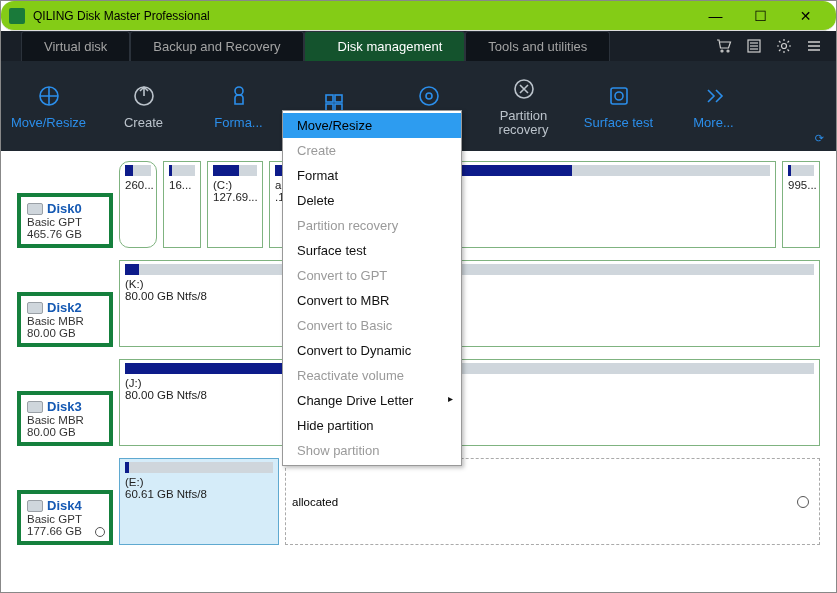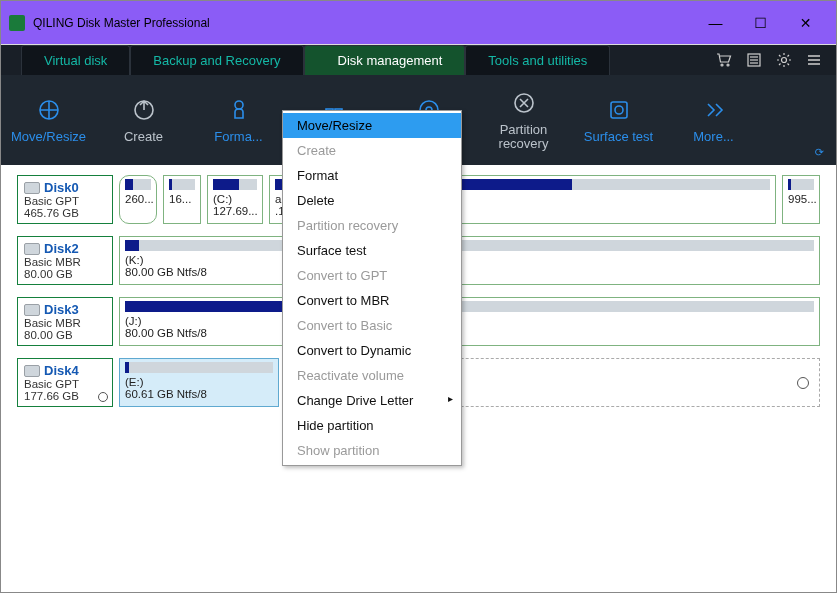--- a/index.html
+++ b/index.html
@@ -1,44 +1,44 @@
 <!DOCTYPE html>
 <html><head>
 <meta charset="utf-8">
 <style>
 * { margin: 0; padding: 0; box-sizing: border-box; font-family: "Segoe UI", Tahoma, sans-serif; }
 body { width: 837px; height: 593px; overflow: hidden; background: #fff; border: 1px solid #888; }
 
 
-.titlebar { height: 44px; background: #8b5cf6; display: flex; align-items: center; padding: 0 8px; border-bottom: 1px solid #ddd; }
+.titlebar { height: 30px; background: #84cc16; display: flex; align-items: center; padding: 0 8px; border-bottom: 1px solid #ddd; border-radius: 13px; }
 .titlebar .app-icon { width: 16px; height: 16px; background: #1a7a3a; border-radius: 2px; margin-right: 8px; }
 .titlebar .title { font-size: 12px; color: #000; flex: 1; }
 .titlebar .win-controls { display: flex; gap: 0; }
 .titlebar .win-btn { width: 45px; height: 28px; display: flex; align-items: center; justify-content: center; font-size: 14px; cursor: pointer; }
 
 
 .tabs-row { height: 30px; background: #191f27; display: flex; align-items: stretch; padding-left: 20px; }
-.tab { padding: 0 22px; color: #14b8a6; font-size: 13px; display: flex; align-items: center; border-top: 1px solid #2b323b; border-left: 1px solid #2b323b; border-right: 1px solid #2b323b; border-radius: 3px 3px 0 0; cursor: pointer; background: #0f141a; }
+.tab { padding: 0 22px; color: #a3a3a3; font-size: 13px; display: flex; align-items: center; border-top: 1px solid #2b323b; border-left: 1px solid #2b323b; border-right: 1px solid #2b323b; border-radius: 3px 3px 0 0; cursor: pointer; background: #0f141a; }
 .tab.active { background: #14532d; color: #fff; padding-left: 33px; }
 .tabs-row .spacer { flex: 1; }
 .tabs-row .tool-icons { display: flex; align-items: center; gap: 14px; padding-right: 14px; }
 .tabs-row .tool-icons .ti { width: 16px; height: 16px; color: #cfcfcf; cursor: pointer; display:flex; align-items:center; justify-content:center; }
 
 
 .toolbar { height: 90px; background: #1f2730; display: flex; align-items: center; position: relative; }
 .tool-item { width: 95px; display: flex; flex-direction: column; align-items: center; justify-content: center; color: #bbc3cb; font-size: 13px; gap: 6px; cursor: pointer; }
 .tool-item .icon { width: 28px; height: 28px; display:flex; align-items:center; justify-content:center; }
 .tool-item .lbl { text-align: center; line-height: 1.1; }
 .tool-item.blue .icon svg, .tool-item.blue .lbl { color: #2b8eea; }
 .refresh-icon { position:absolute; right:12px; bottom:6px; color:#2b8eea; font-size:11px; cursor:pointer; }
 
 
 .disk-area { padding: 10px 16px 0 16px; background: #fff; }
 .disk-row { display: flex; gap: 6px; margin-bottom: 12px; align-items: stretch; }
-.disk-info { width: 96px; border: 1px solid #15803d; padding: 4px 6px; display: flex; flex-direction: column; font-size: 11.5px; }
+.disk-info { width: 96px; border: 4px solid #15803d; padding: 4px 6px; display: flex; flex-direction: column; font-size: 11.5px; margin-top: 32px; }
 .disk-info .name { color: #1559b3; font-weight: bold; font-size: 13px; display:flex; align-items:center; gap:4px; }
 .disk-info .hdd-icon { width:16px; height:12px; background:#cfd6dc; border:1px solid #9aa0a6; border-radius:2px; display:inline-block; }
 .disk-info .sub { color: #333; }
 .part-strip { flex: 1; display: flex; gap: 6px; }
 .part { border: 1px solid #7fb380; padding: 3px 5px 3px 5px; display: flex; flex-direction: column; font-size: 11.5px; min-width: 38px; overflow: hidden; }
 .part.selected { background: #d5ecf9; border-color: #5fa9d0; }
 .part .bar { height: 11px; background: #cfd6dc; position: relative; margin-bottom: 3px; }
 .part .bar .fill { position: absolute; left: 0; top: 0; bottom: 0; background: #0d1b8a; }
 .part .drive { color: #222; }
 .part .size { color: #222; }

